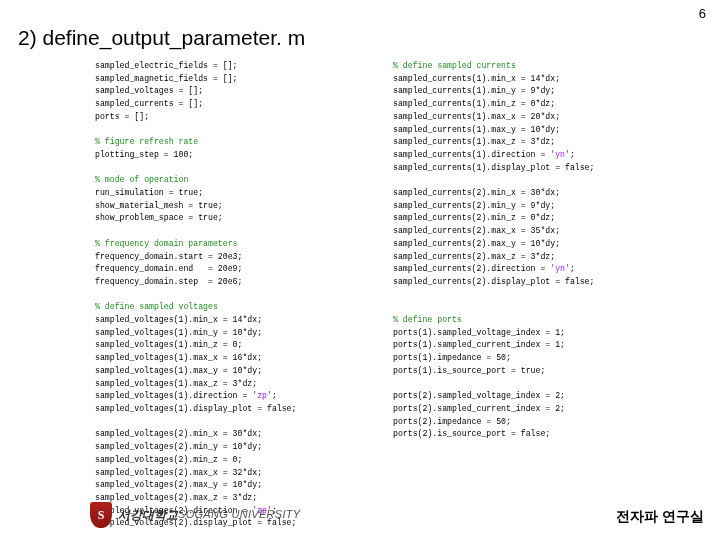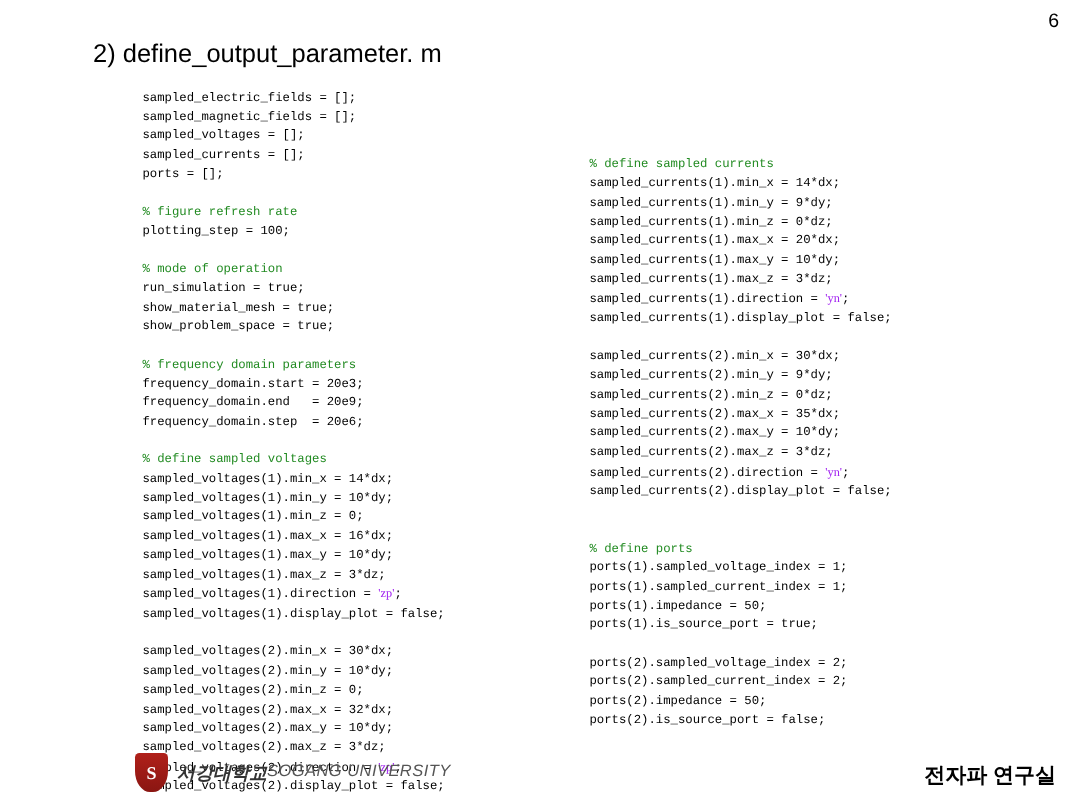--- a/index.html
+++ b/index.html
@@ -15,45 +15,44 @@
     position: absolute;
     top: 6px;
     right: 14px;
     font-size: 13px;
     color: #000;
   }
   .title {
     position: absolute;
     top: 26px;
     left: 18px;
-    font-size: 17px;
+    font-size: 21px;
     color: #000;
-    margin-left: 44px;
   }
   .code-area {
     position: absolute;
     top: 60px;
     left: 95px;
     right: 50px;
     display: flex;
     gap: 28px;
   }
   .col {
     display: flex;
     flex-direction: column;
     font-family: "Courier New", monospace;
     font-size: 8.2px;
     line-height: 1.55;
     color: #000;
     white-space: pre;
   }
   .col1 { width: 270px; }
-  .col2 { width: 270px; justify-content: center; }
+  .col2 { width: 270px; }
   .comment { color: #228B22; }
-  .str { color: #A020F0; font-family: Liberation Serif, serif; }
+  .str { color: #A020F0; }
   .blank { height: 1.55em; } 
   .logo-wrap {
     position: absolute;
     bottom: 12px;
     left: 90px;
     display: flex;
     align-items: center;
     gap: 6px;
   }
   .logo-shield {

